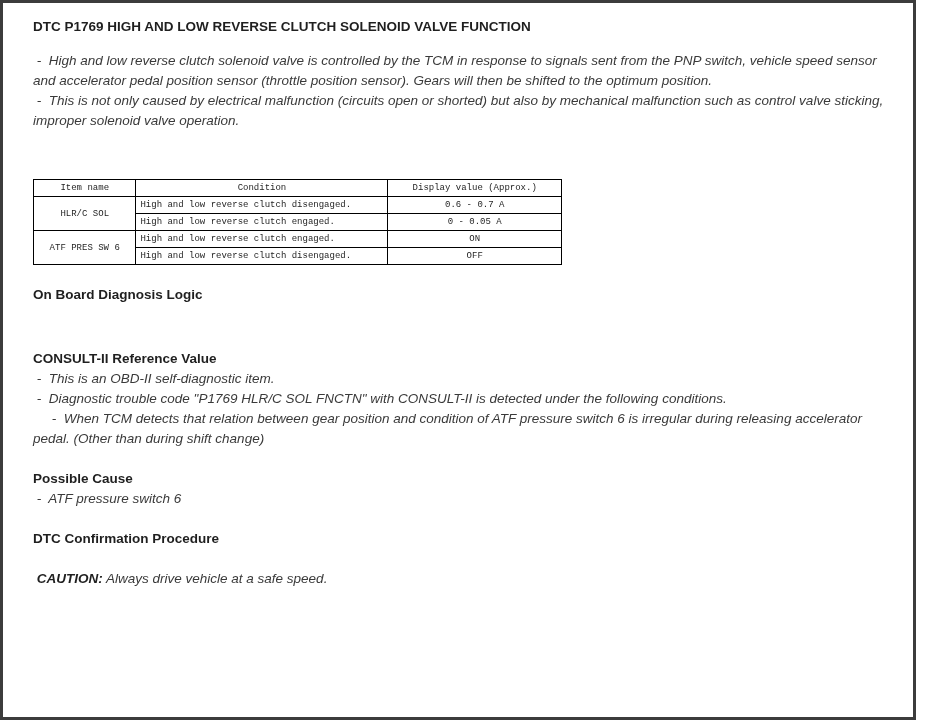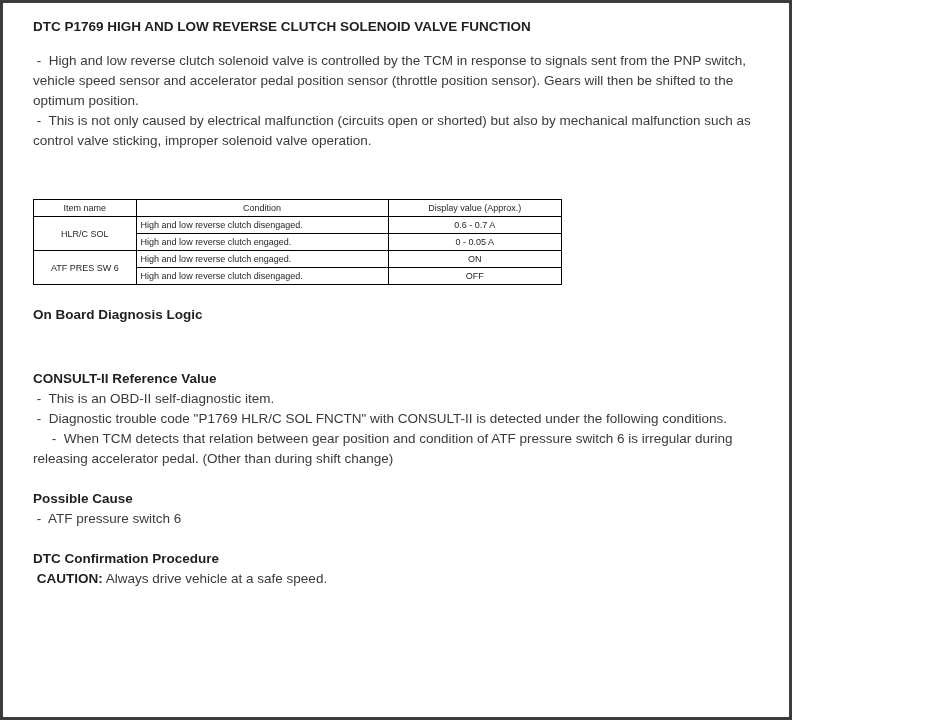--- a/index.html
+++ b/index.html
@@ -1,18 +1,18 @@
 <!DOCTYPE html>
 <html><head>
 <meta charset="utf-8">
 <style>
   html, body { margin: 0; padding: 0; background: #ffffff; }
   .page {
     box-sizing: border-box;
-    width: 792px;
+    width: 916px;
     height: 720px;
     border: 3px solid #3c3c3c;
     background: #ffffff;
     padding: 14px 20px 0 30px;
     overflow: hidden;
     font-family: "Liberation Sans", sans-serif;
     font-size: 13.5px;
     line-height: 20px;
     color: #3a3a3a;
   }
@@ -25,31 +25,32 @@
   .heading {
     font-weight: bold;
     color: #1f1f1f;
     margin: 20px 0 0 0;
     white-space: pre-wrap;
   }
   .heading.after-table { margin-top: 44px; }
   .para {
     margin: 0;
     white-space: pre-wrap;
+    font-style: italic;
   }
-  .caution-para { }
+  .caution-para { margin-top: 20px; }
   .caution-label { font-weight: bold; color: #1f1f1f; }
   .spec-table-wrap { margin-top: 48px; }
   table.spec-table {
     border-collapse: collapse;
     width: 529px;
     font-size: 9px;
     line-height: 12px;
     color: #1f1f1f;
-    font-family: Liberation Sans, sans-serif;
+    font-family: Liberation Mono, monospace;
   }
   table.spec-table th, table.spec-table td {
     border: 1px solid #000000;
     padding: 2px 4px;
     font-weight: normal;
     vertical-align: middle;
   }
   table.spec-table th { text-align: center; }
   td.col-item { text-align: center; width: 96px; }
   td.col-cond { text-align: left; width: 250px; }

